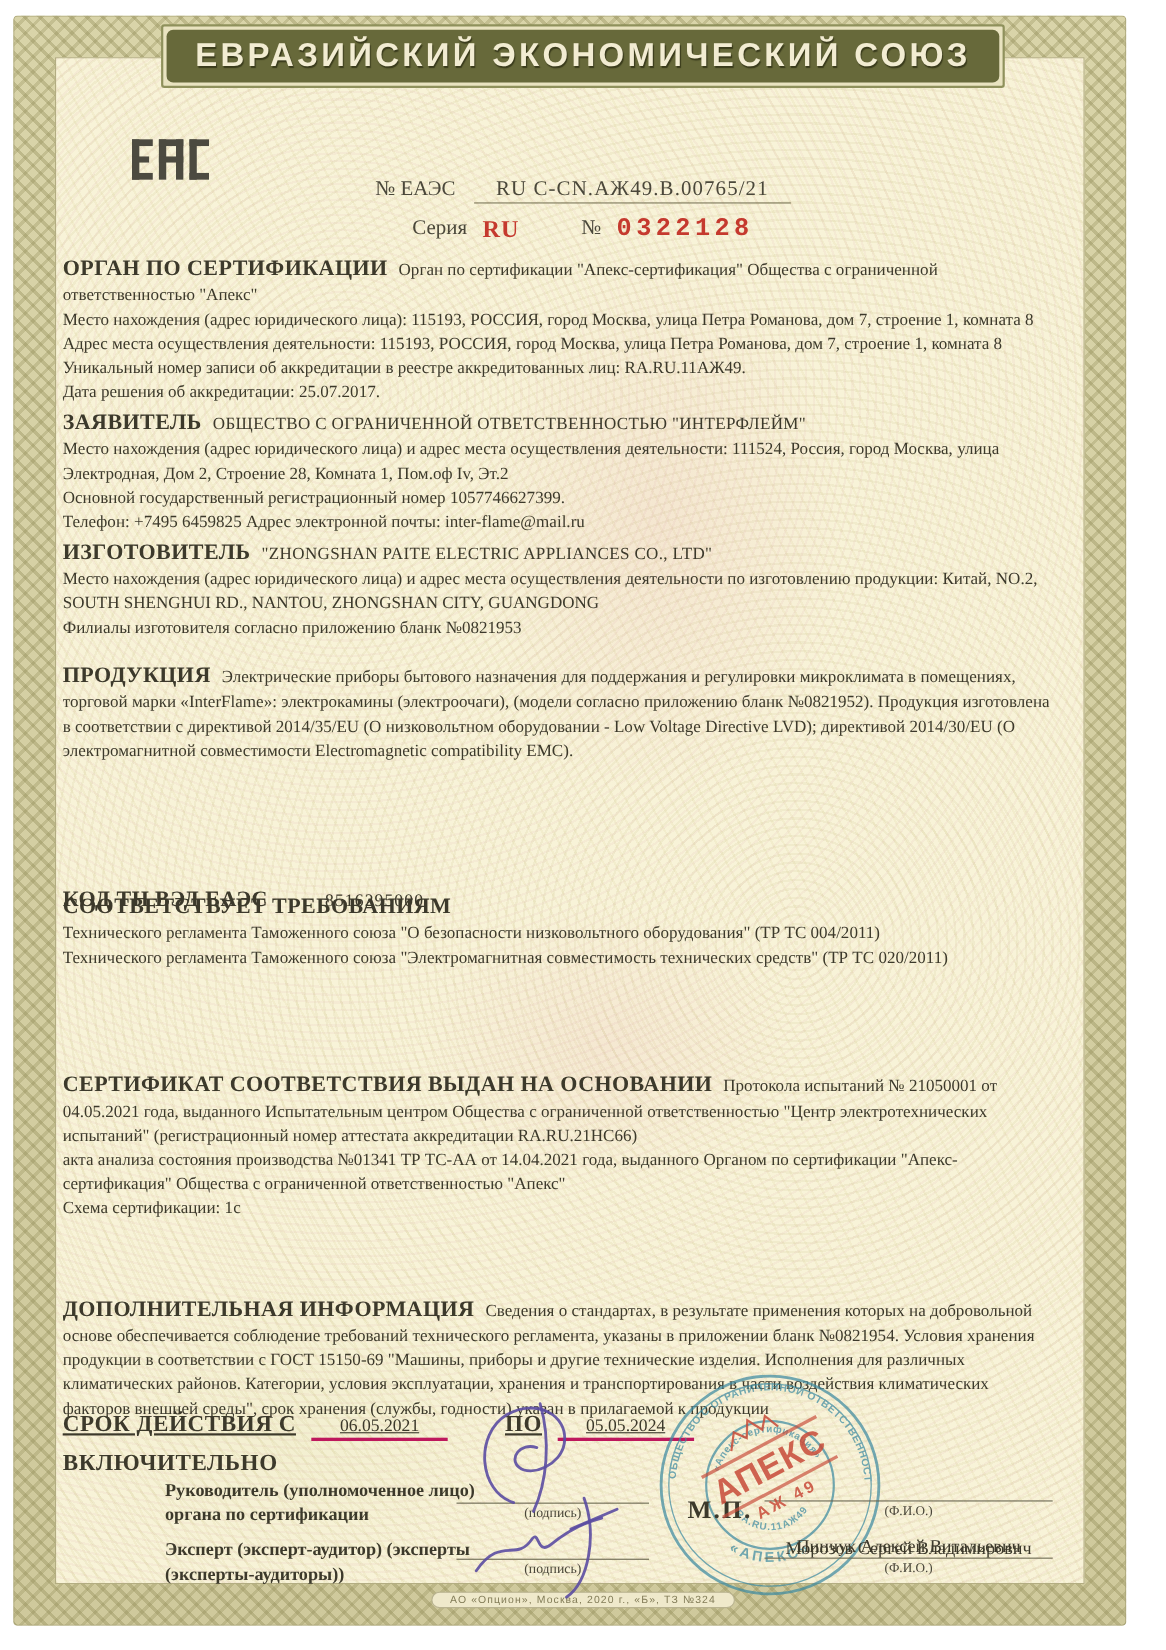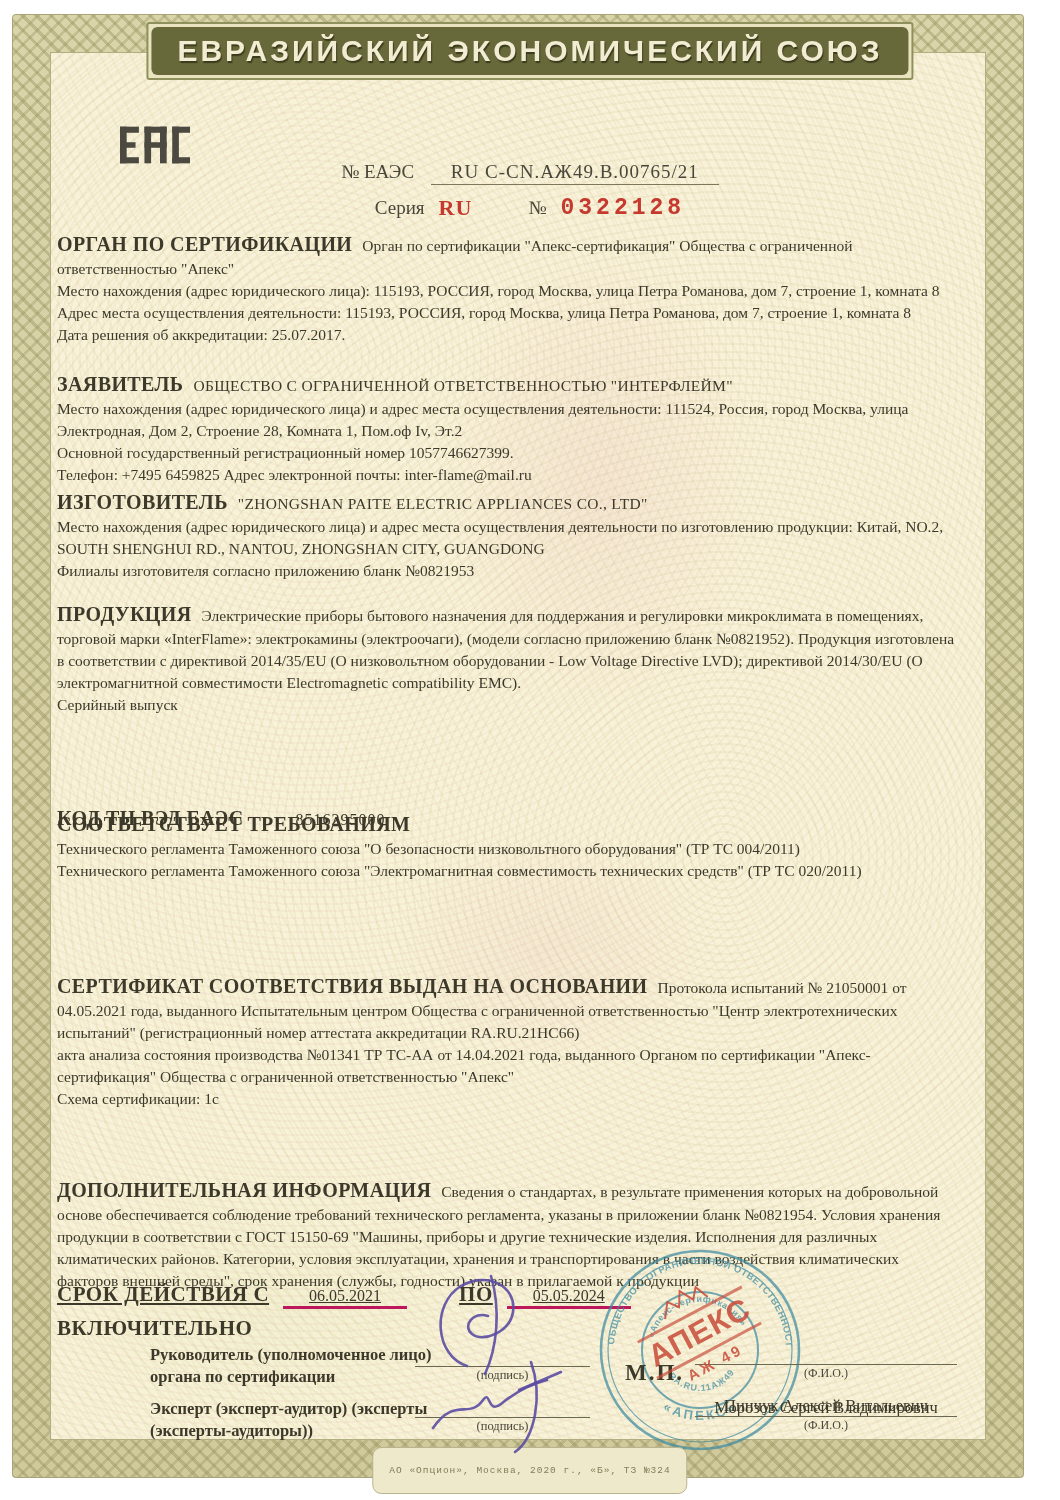--- a/index.html
+++ b/index.html
@@ -77,22 +77,22 @@
   .stamp-blue text{fill:#3e8ba1;font-family:"Liberation Sans",sans-serif;font-weight:bold;}
   .stamp-red{position:absolute;left:618px;top:1285px;width:160px;text-align:center;color:#c84b39;
     transform:rotate(-28deg);opacity:.85;z-index:6;font-family:"Liberation Sans",sans-serif;}
   .stamp-red .rs-name{font-size:31px;font-weight:bold;letter-spacing:1px;
     border-top:3px solid rgba(200,75,57,.8);border-bottom:3px solid rgba(200,75,57,.8);padding:1px 4px;display:inline-block;}
   .stamp-red .rs-code{font-size:15px;font-weight:bold;letter-spacing:3px;margin-top:3px;}
   .ink{position:absolute;left:425px;top:1268px;width:180px;height:190px;z-index:7;}
   .ink path{stroke:#5b4ca2;stroke-width:2.6;fill:none;stroke-linecap:round;opacity:.9;}
   
   .imprint{position:absolute;left:50%;top:1447px;transform:translateX(-50%);z-index:6;
-    font-family:Liberation Mono, monospace;font-size:9.5px;letter-spacing:1px;color:#827c58;
-    background:#efe9cb;border:1px solid #b9b390;border-radius:9px;padding:17px 16px;white-space:nowrap;}
+    font-family:Liberation Sans, sans-serif;font-size:9.5px;letter-spacing:1px;color:#827c58;
+    background:#efe9cb;border:1px solid #b9b390;border-radius:9px;padding:1px 16px;white-space:nowrap;}
   .eac svg{display:block;}
 </style>
 </head>
 <body>
 
 <div class="page">
 
   <div class="frame">
     <div class="paper"></div>
   </div>
@@ -131,39 +131,39 @@
     <span class="s-lbl">Серия</span>
     <span class="s-val">RU</span>
     <span class="n-lbl">№</span>
     <span class="n-val">0322128</span>
   </div>
 
   <div class="sec sec-organ">
     <span class="h">ОРГАН ПО СЕРТИФИКАЦИИ</span><span>Орган по сертификации "Апекс-сертификация" Общества с ограниченной ответственностью "Апекс"</span>
     <span class="blk">Место нахождения (адрес юридического лица): 115193, РОССИЯ, город Москва, улица Петра Романова, дом 7, строение 1, комната 8</span>
     <span class="blk">Адрес места осуществления деятельности: 115193, РОССИЯ, город Москва, улица Петра Романова, дом 7, строение 1, комната 8</span>
+    <span class="blk">Уникальный номер записи об аккредитации в реестре аккредитованных лиц: RA.RU.11АЖ49.</span>
     <span class="blk">Дата решения об аккредитации: 25.07.2017.</span>
   </div>
 
   <div class="sec sec-zay">
     <span class="h">ЗАЯВИТЕЛЬ</span><span class="up">ОБЩЕСТВО С ОГРАНИЧЕННОЙ ОТВЕТСТВЕННОСТЬЮ "ИНТЕРФЛЕЙМ"</span>
     <span class="blk">Место нахождения (адрес юридического лица) и адрес места осуществления деятельности: 111524, Россия, город Москва, улица Электродная, Дом 2, Строение 28, Комната 1, Пом.оф Iv, Эт.2</span>
     <span class="blk">Основной государственный регистрационный номер 1057746627399.</span>
     <span class="blk">Телефон: +7495 6459825 Адрес электронной почты: inter-flame@mail.ru</span>
   </div>
 
   <div class="sec sec-izg">
     <span class="h">ИЗГОТОВИТЕЛЬ</span><span class="up">"ZHONGSHAN PAITE ELECTRIC APPLIANCES CO., LTD"</span>
     <span class="blk">Место нахождения (адрес юридического лица) и адрес места осуществления деятельности по изготовлению продукции: Китай, NO.2, SOUTH SHENGHUI RD., NANTOU, ZHONGSHAN CITY, GUANGDONG</span>
     <span class="blk">Филиалы изготовителя согласно приложению бланк №0821953</span>
   </div>
 
   <div class="sec sec-prod">
     <span class="h">ПРОДУКЦИЯ</span><span>Электрические приборы бытового назначения для поддержания и регулировки микроклимата в помещениях, торговой марки «InterFlame»: электрокамины (электроочаги), (модели согласно приложению бланк №0821952). Продукция изготовлена в соответствии с директивой 2014/35/EU (О низковольтном оборудовании - Low Voltage Directive LVD); директивой 2014/30/EU (О электромагнитной совместимости   Electromagnetic compatibility EMC).</span>
-    <span class="blk">Серийный выпуск</span>
   </div>
 
   <div class="sec sec-kod">
     <span class="h">КОД ТН ВЭД ЕАЭС</span><span class="kod-val">8516295000</span>
   </div>
 
   <div class="sec sec-soot">
     <span class="h blk">СООТВЕТСТВУЕТ ТРЕБОВАНИЯМ</span>
     <span class="blk">Технического регламента Таможенного союза "О безопасности низковольтного оборудования" (ТР ТС 004/2011)</span>
     <span class="blk">Технического регламента Таможенного союза "Электромагнитная совместимость технических средств" (ТР ТС 020/2011)</span>

